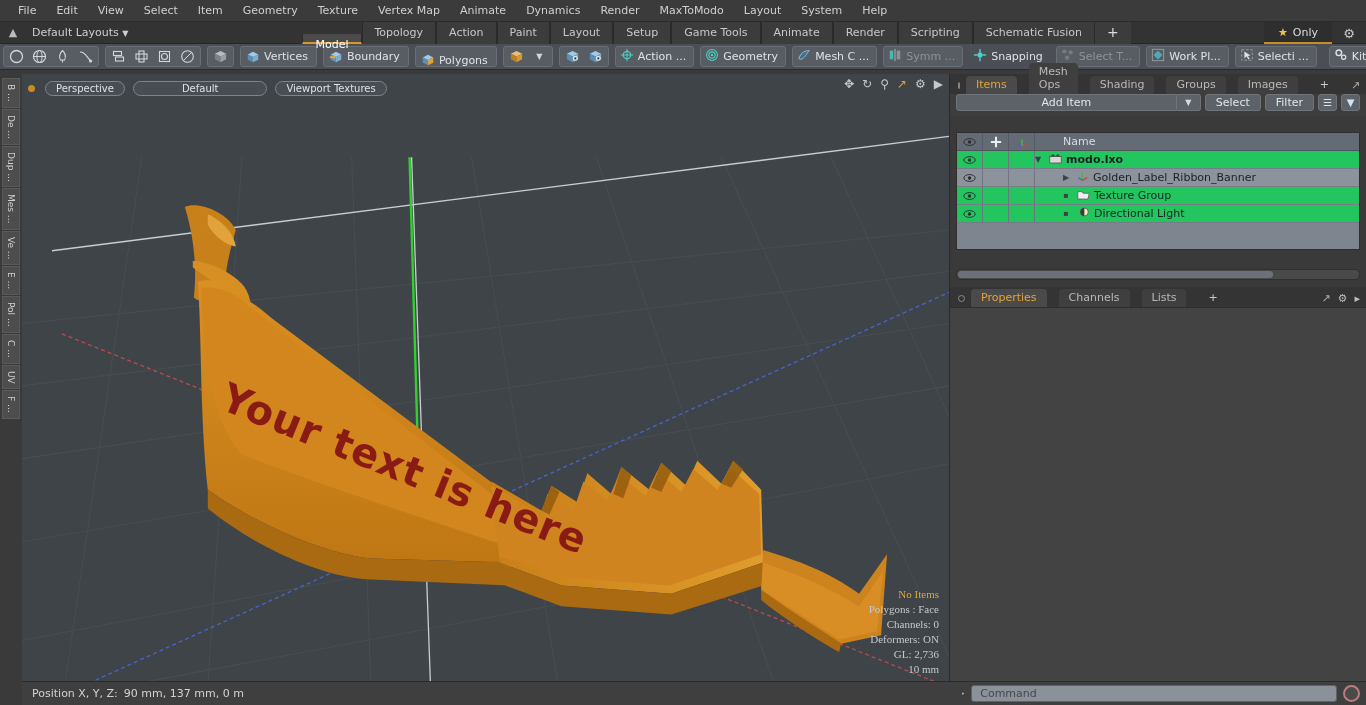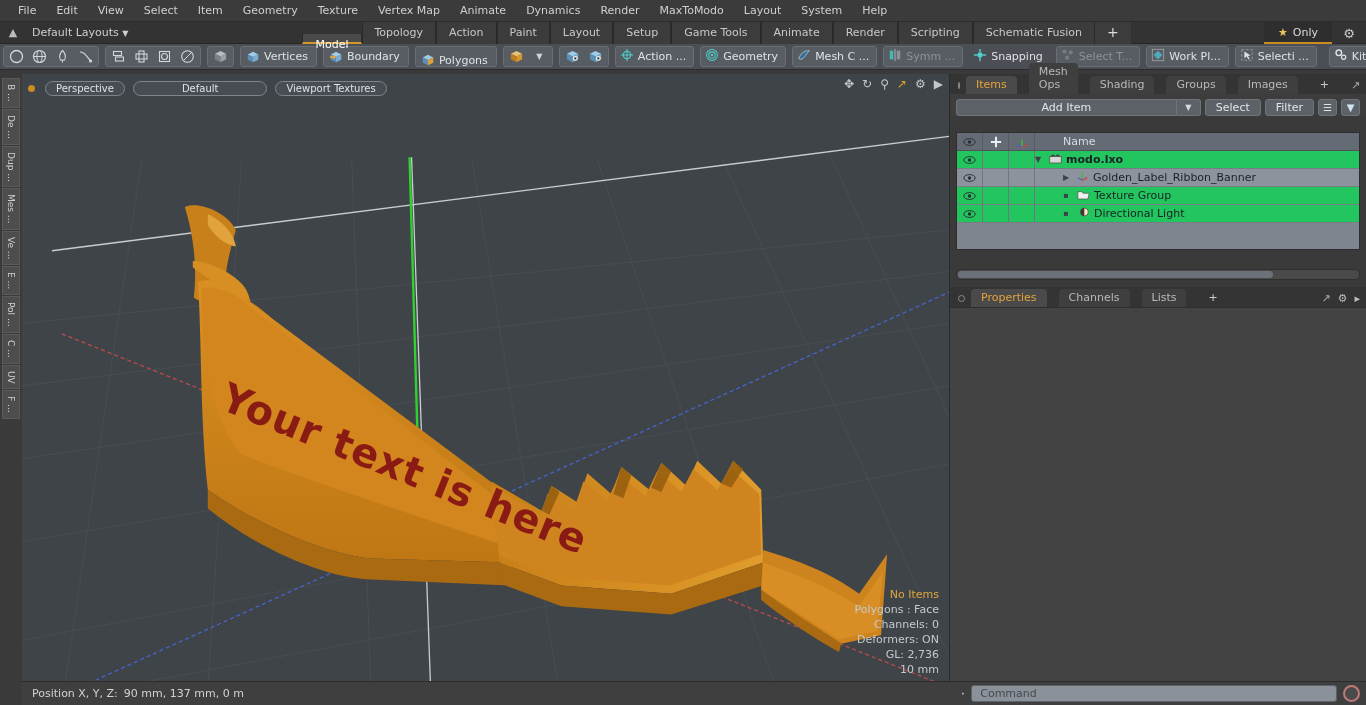--- a/index.html
+++ b/index.html
@@ -58,41 +58,41 @@
     position:absolute; top:4px; left:0; right:0; z-index:5; }
   .vp-dot { width:7px; height:7px; border-radius:50%; background:#c98b22; margin-right:2px; }
   .vp-btn { background:rgba(80,86,92,.55); border:1px solid #7d848b; border-radius:9px;
     color:#dfe2e5; font-size:10px; padding:1px 10px; }
   .vp-icons { position:absolute; top:4px; right:6px; display:flex; gap:8px; align-items:center; z-index:5; }
   .vp-icons .vi { color:#c4c8cc; font-size:12px; line-height:1; }
   .vp-icons .vi.hl { color:#e2a02c; }
   .canvas { position:absolute; inset:0; }
 
   .vp-stats { position:absolute; right:10px; bottom:28px; text-align:right;
-    font-size:11px; color:#c5c9cd; line-height:15px; z-index:4; }
+    font-size:11px; color:#c5c9cd; line-height:15px; z-index:4;font-family:Liberation Serif, serif; }
   .vp-stats .first { color:#e0a63a; }
 
   
   .statusbar { position:absolute; left:22px; right:0; bottom:0; height:24px;
     background:#3f3f3f; border-top:1px solid #2b2b2b; display:flex; align-items:center; }
   .status-text { color:#d2d2d2; font-size:11px; padding-left:10px; }
 
   
   .rpanel { width:416px; background:#3a3a3a; display:flex; flex-direction:column; }
   .ptabs { height:20px; display:flex; align-items:flex-end; padding-left:4px; background:#343434; }
   .pdot { width:7px; height:7px; border:1px solid #8a8a8a; border-radius:50%; margin:0 6px 5px 4px; }
   .ptab { font-size:11px; color:#b9b9b9; padding:2px 10px 3px 10px; background:#3f3f3f;
     border-top-left-radius:4px; border-top-right-radius:4px; margin-right:12px; }
   .ptab.active { background:#4a4a4a; color:#e4a338; }
   .ptab.plus { background:transparent; color:#ccc; }
   .ptabs-right { margin-left:auto; display:flex; gap:7px; padding-right:6px; padding-bottom:2px;
     color:#bdbdbd; font-size:11px; }
   .ptabs-right .ic-exp { color:#a9a9a9; }
 
-  .prow { height:22px; background:#3d3d3d; display:flex; align-items:flex-end; gap:4px; padding:0 6px; }
+  .prow { height:22px; background:#3d3d3d; display:flex; align-items:flex-start; gap:4px; padding:0 6px; }
   .add-item { flex:1; display:flex; height:17px; }
   .add-item .ai-main { flex:1; background:#5d6269; border:1px solid #6f747b; border-radius:3px 0 0 3px;
     color:#e2e5e8; font-size:11px; text-align:center; line-height:15px; }
   .add-item .ai-arrow { width:24px; background:#5d6269; border:1px solid #6f747b; border-left:none;
     border-radius:0 3px 3px 0; color:#d8dbde; font-size:8px; text-align:center; line-height:15px; }
   .pbtn { background:#5d6269; border:1px solid #6f747b; border-radius:3px; color:#e2e5e8;
     font-size:11px; padding:1px 10px; height:17px; line-height:13px; }
   .picon { width:19px; height:17px; background:#5d6269; border:1px solid #6f747b; border-radius:3px;
     color:#dfe2e5; font-size:10px; display:flex; align-items:center; justify-content:center; }
   .picon.blue { color:#cfe4f0; }

